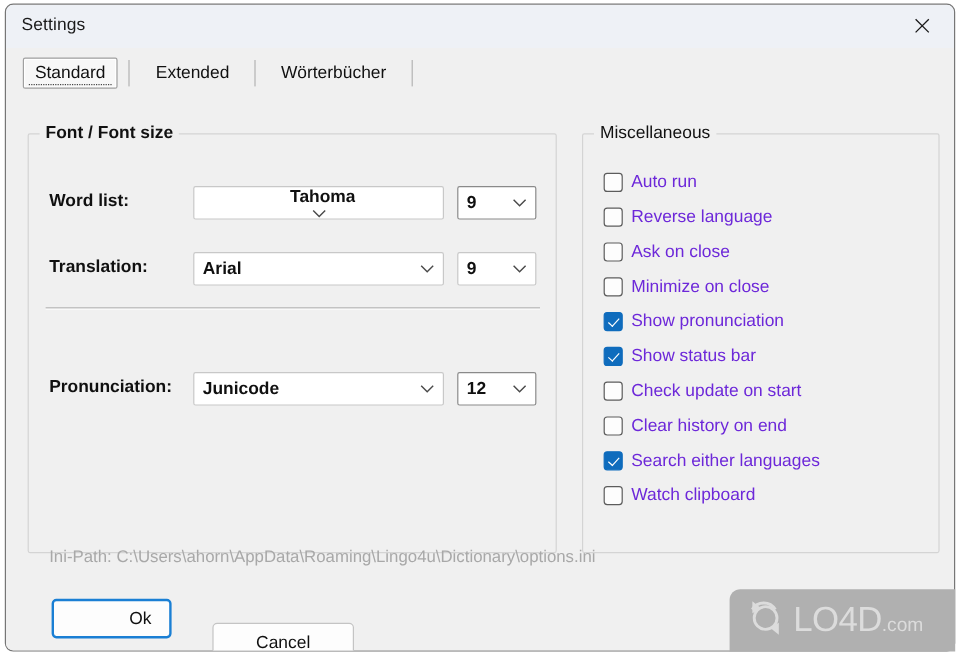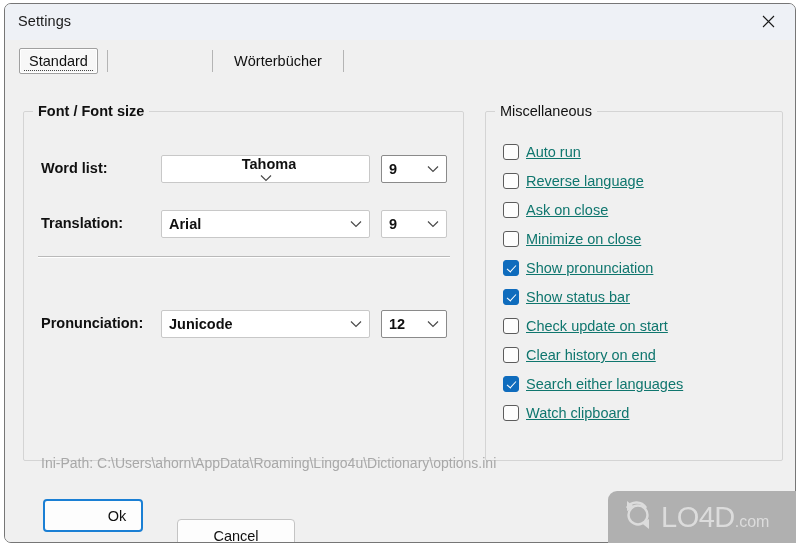--- a/index.html
+++ b/index.html
@@ -209,22 +209,21 @@
     top: 2.1px;
     width: 4px;
     height: 8px;
     border: solid #ffffff;
     border-width: 0 1.7px 1.7px 0;
     transform: rotate(42deg);
   }
   .cblabel {
     margin-left: 7px;
     font-size: 14.5px;
-    color: #0f766e;
-    text-decoration: underline;
+    color: #6d28d9;
   }
 
   
   .inipath {
     position: absolute;
     left: 36px;
     top: 375px;
     font-size: 14px;
     color: #a8a8a8;
     white-space: nowrap;
@@ -292,20 +291,23 @@
       </span>
     </div>
   </div>
 
   <div class="tabstrip">
     <div class="tab selected" id="tab-0" style="left: 14px; width: 79px;">
       <span>Standard</span>
       <span class="focus-underline"></span>
     </div>
     <div class="tab-sep" id="sep-0" style="left: 102px;"></div>
+    <div class="tab" id="tab-1" style="left: 112px; width: 87px;">
+      <span>Extended</span>
+    </div>
     <div class="tab-sep" id="sep-1" style="left: 207px;"></div>
     <div class="tab" id="tab-2" style="left: 216px; width: 114px;">
       <span>Wörterbücher</span>
     </div>
     <div class="tab-sep" id="sep-2" style="left: 338px;"></div>
   </div>
 
   <div class="content">
 
     <div class="groupbox" id="group-font">

